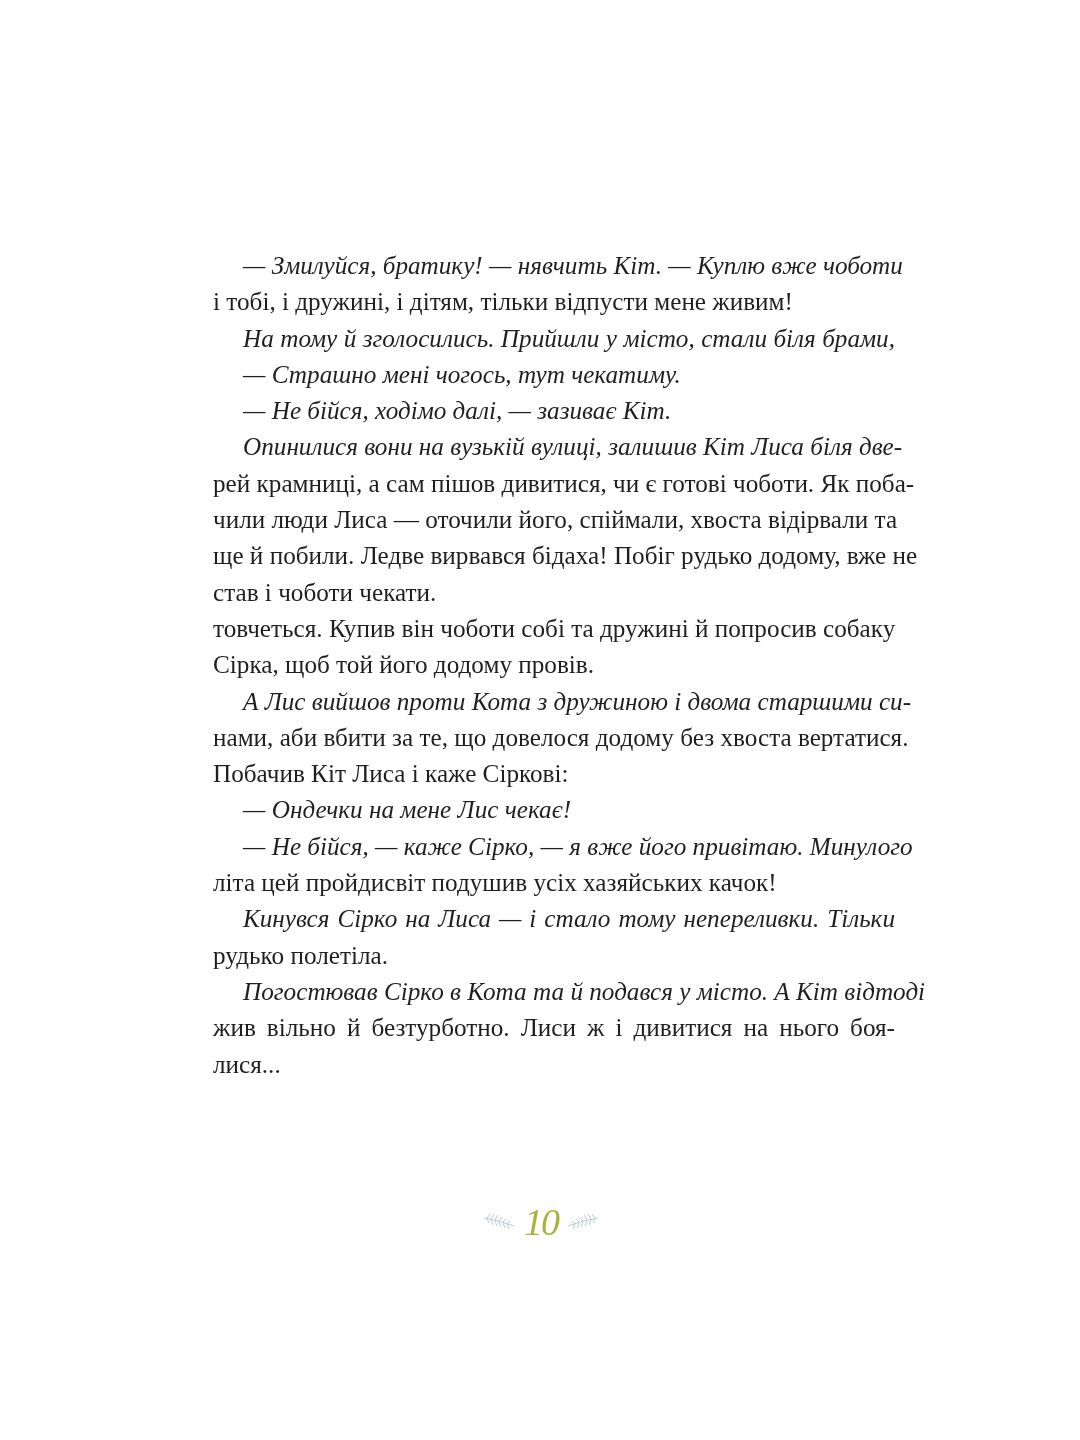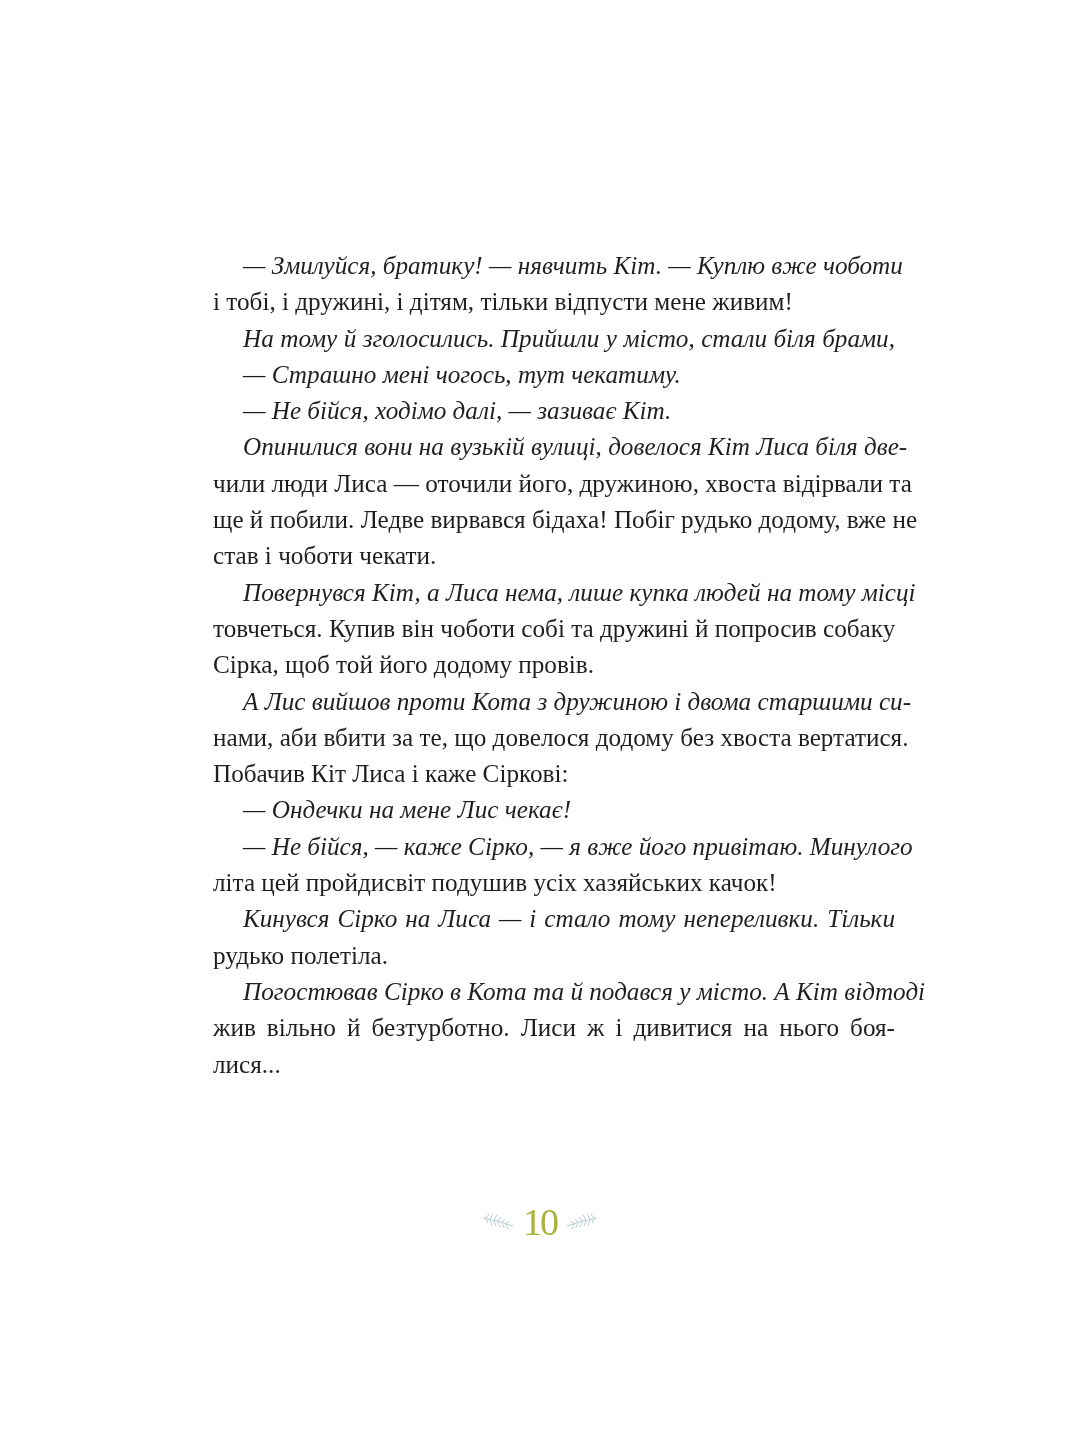--- a/index.html
+++ b/index.html
@@ -45,22 +45,23 @@
       text-align-last: left;
     }
     .folio {
       position: absolute;
       left: 480px;
       top: 1192px;
       width: 120px;
       height: 60px;
       display: flex;
       align-items: center;
-      justify-content: center;
+      justify-content: flex-end;
       gap: 8px;
+      font-style: italic;
     }
     .folio-num {
       font-family: "Liberation Serif", "DejaVu Serif", serif;
       font-size: 38px;
       color: #a9b23a;
       letter-spacing: -2px;
       line-height: 1;
     }
     .ornament {
       width: 34px;
@@ -70,25 +71,25 @@
 </head>
 <body>
 
 <div class="page">
   <div class="text-block" id="text-block">
       <span class="line indent">— Змилуйся, братику! — нявчить Кіт. — Куплю вже чоботи</span>
       <span class="line last">і тобі, і дружині, і дітям, тільки відпусти мене живим!</span>
       <span class="line indent">На тому й зголосились. Прийшли у місто, стали біля брами,</span>
       <span class="line indent last">— Страшно мені чогось, тут чекатиму.</span>
       <span class="line indent last">— Не бійся, ходімо далі, — зазиває Кіт.</span>
-      <span class="line indent">Опинилися вони на вузькій вулиці, довелося Кіт Лиса біля две-</span>
-      <span class="line">чили люди Лиса — оточили його, дружиною, хвоста відірвали та</span>
+      <span class="line indent">Опинилися вони на вузькій вулиці, залишив Кіт Лиса біля две-</span>
+      <span class="line">рей крамниці, а сам пішов дивитися, чи є готові чоботи. Як поба-</span>
+      <span class="line">чили люди Лиса — оточили його, спіймали, хвоста відірвали та</span>
       <span class="line">ще й побили. Ледве вирвався бідаха! Побіг рудько додому, вже не</span>
       <span class="line last">став і чоботи чекати.</span>
-      <span class="line indent">Повернувся Кіт, а Лиса нема, лише купка людей на тому місці</span>
       <span class="line">товчеться. Купив він чоботи собі та дружині й попросив собаку</span>
       <span class="line last">Сірка, щоб той його додому провів.</span>
       <span class="line indent">А Лис вийшов проти Кота з дружиною і двома старшими си-</span>
       <span class="line">нами, аби вбити за те, що довелося додому без хвоста вертатися.</span>
       <span class="line last">Побачив Кіт Лиса і каже Сіркові:</span>
       <span class="line indent last">— Ондечки на мене Лис чекає!</span>
       <span class="line indent">— Не бійся, — каже Сірко, — я вже його привітаю. Минулого</span>
       <span class="line last">літа цей пройдисвіт подушив усіх хазяйських качок!</span>
       <span class="line indent">Кинувся Сірко на Лиса — і стало тому непереливки. Тільки</span>
       <span class="line last">рудько полетіла.</span>

